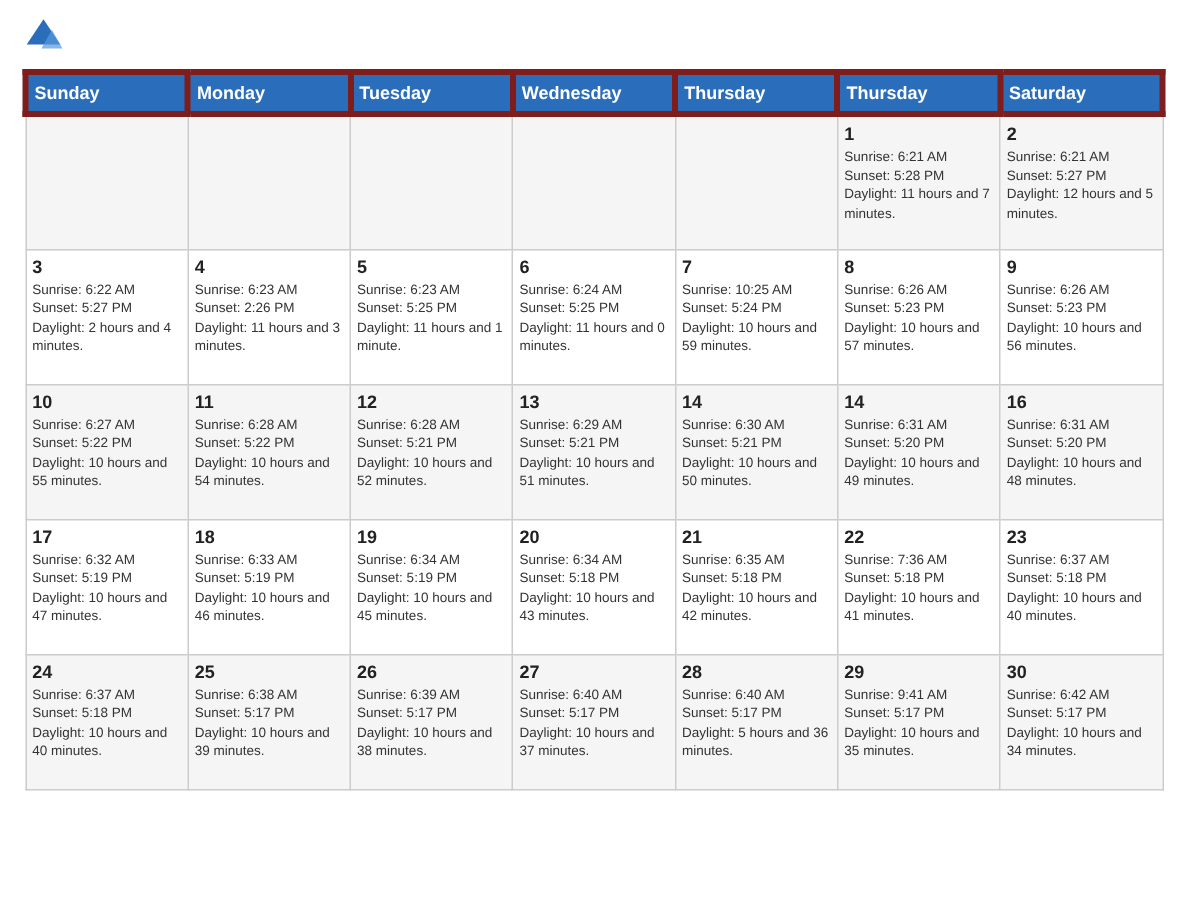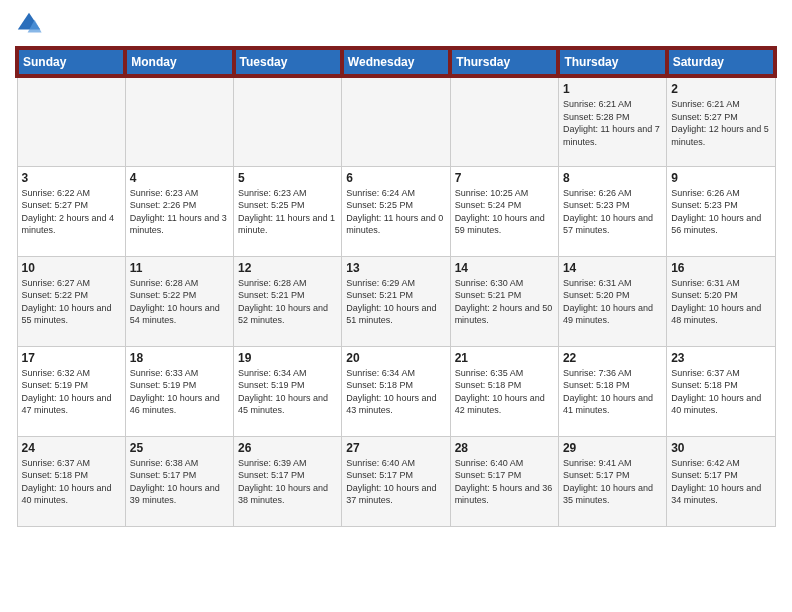--- a/index.html
+++ b/index.html
@@ -194,21 +194,21 @@
           <td>
             <span class="day-number">12</span>
             <div class="day-info"><span>Sunrise: 6:28 AM</span><br><span>Sunset: 5:21 PM</span><br><span>Daylight: 10 hours and 52 minutes.</span></div>
           </td>
           <td>
             <span class="day-number">13</span>
             <div class="day-info"><span>Sunrise: 6:29 AM</span><br><span>Sunset: 5:21 PM</span><br><span>Daylight: 10 hours and 51 minutes.</span></div>
           </td>
           <td>
             <span class="day-number">14</span>
-            <div class="day-info"><span>Sunrise: 6:30 AM</span><br><span>Sunset: 5:21 PM</span><br><span>Daylight: 2 hours and 50 minutes.</span></div>
+            <div class="day-info"><span>Sunrise: 6:30 AM</span><br><span>Sunset: 5:21 PM</span><br><span>Daylight: 10 hours and 50 minutes.</span></div>
           </td>
           <td>
             <span class="day-number">14</span>
             <div class="day-info"><span>Sunrise: 6:31 AM</span><br><span>Sunset: 5:20 PM</span><br><span>Daylight: 10 hours and 49 minutes.</span></div>
           </td>
           <td>
             <span class="day-number">16</span>
             <div class="day-info"><span>Sunrise: 6:31 AM</span><br><span>Sunset: 5:20 PM</span><br><span>Daylight: 10 hours and 48 minutes.</span></div>
           </td>
         </tr>

